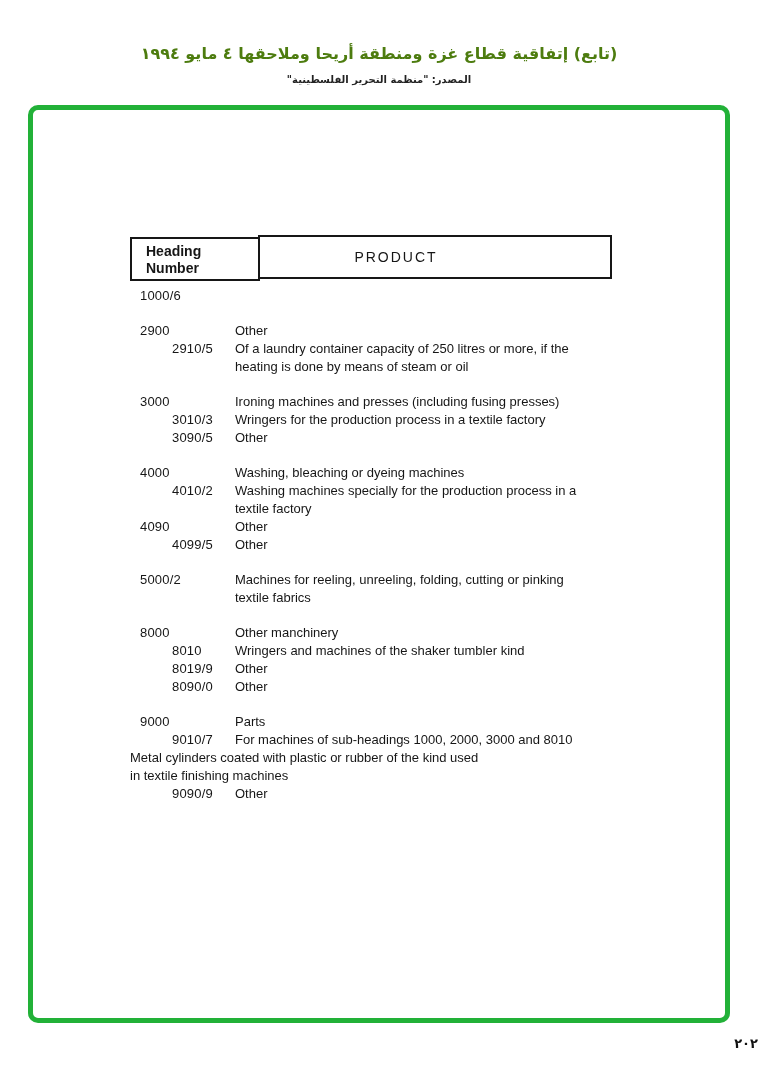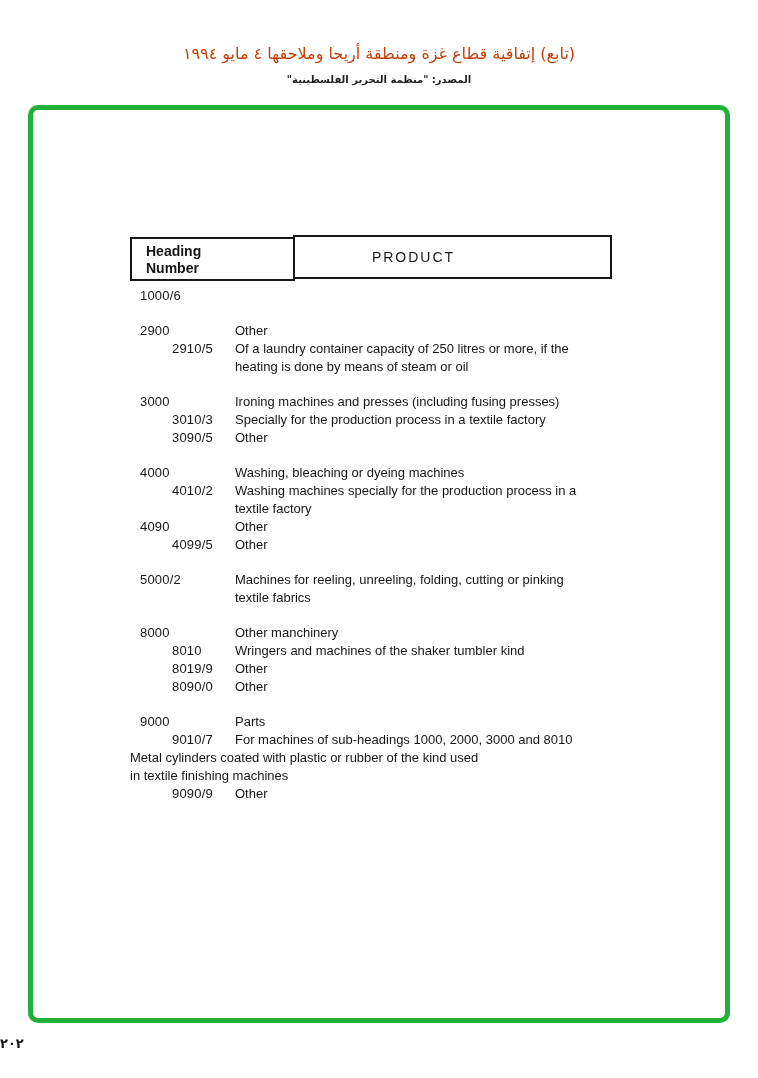--- a/index.html
+++ b/index.html
@@ -12,23 +12,23 @@
     overflow: hidden;
   }
   .sheet { position: absolute; inset: 0; background: #ffffff; }
 
   .arabic-title {
     position: absolute;
     top: 44px; left: 0; width: 100%;
     text-align: center;
     direction: rtl;
     font-family: "DejaVu Sans", sans-serif;
-    font-weight: normal;
+    font-weight: bold;
     font-size: 16px;
-    color: #c2410c;
+    color: #4d7c0f;
   }
   .arabic-source {
     position: absolute;
     top: 74px; left: 0; width: 100%;
     text-align: center;
     direction: rtl;
     font-family: "DejaVu Sans", sans-serif;
     font-weight: bold;
     font-size: 10px;
     color: #222;
@@ -44,21 +44,21 @@
   }
 
   .table-wrap {
     position: absolute;
     left: 130px; top: 237px;
     width: 482px;
   }
 
   .thead { display: flex; height: 44px; }
   .th-heading {
-    width: 165px;
+    width: 130px;
     border: 2px solid #161616;
     font-weight: bold;
     font-size: 14px;
     line-height: 17px;
     padding: 4px 0 0 14px;
     white-space: pre-line;
     background: #fff;
   }
   .th-product {
     flex: 1;
@@ -89,21 +89,21 @@
   .row.sub .num { padding-left: 42px; }
   .prod {
     flex: 1;
     max-width: 370px;
     white-space: pre-line;
   }
 
   .page-number {
     position: absolute;
     top: 1036px; left: 0; width: 100%;
-    text-align: left;
+    text-align: right;
     font-family: "DejaVu Sans", sans-serif;
     font-weight: bold;
     font-size: 13px;
     letter-spacing: 6px;
     color: #111;
   }
 </style>
 </head>
 <body>
 
@@ -138,21 +138,21 @@
 heating is done by means of steam or oil</div>
           </div>
         </div>
         <div class="row-group">
           <div class="row">
             <div class="num">3000</div>
             <div class="prod">Ironing machines and presses (including fusing presses)</div>
           </div>
           <div class="row sub">
             <div class="num">3010/3</div>
-            <div class="prod">Specially for the production process in a textile factory</div>
+            <div class="prod">Wringers for the production process in a textile factory</div>
           </div>
           <div class="row sub">
             <div class="num">3090/5</div>
             <div class="prod">Other</div>
           </div>
         </div>
         <div class="row-group">
           <div class="row">
             <div class="num">4000</div>
             <div class="prod">Washing, bleaching or dyeing machines</div>

